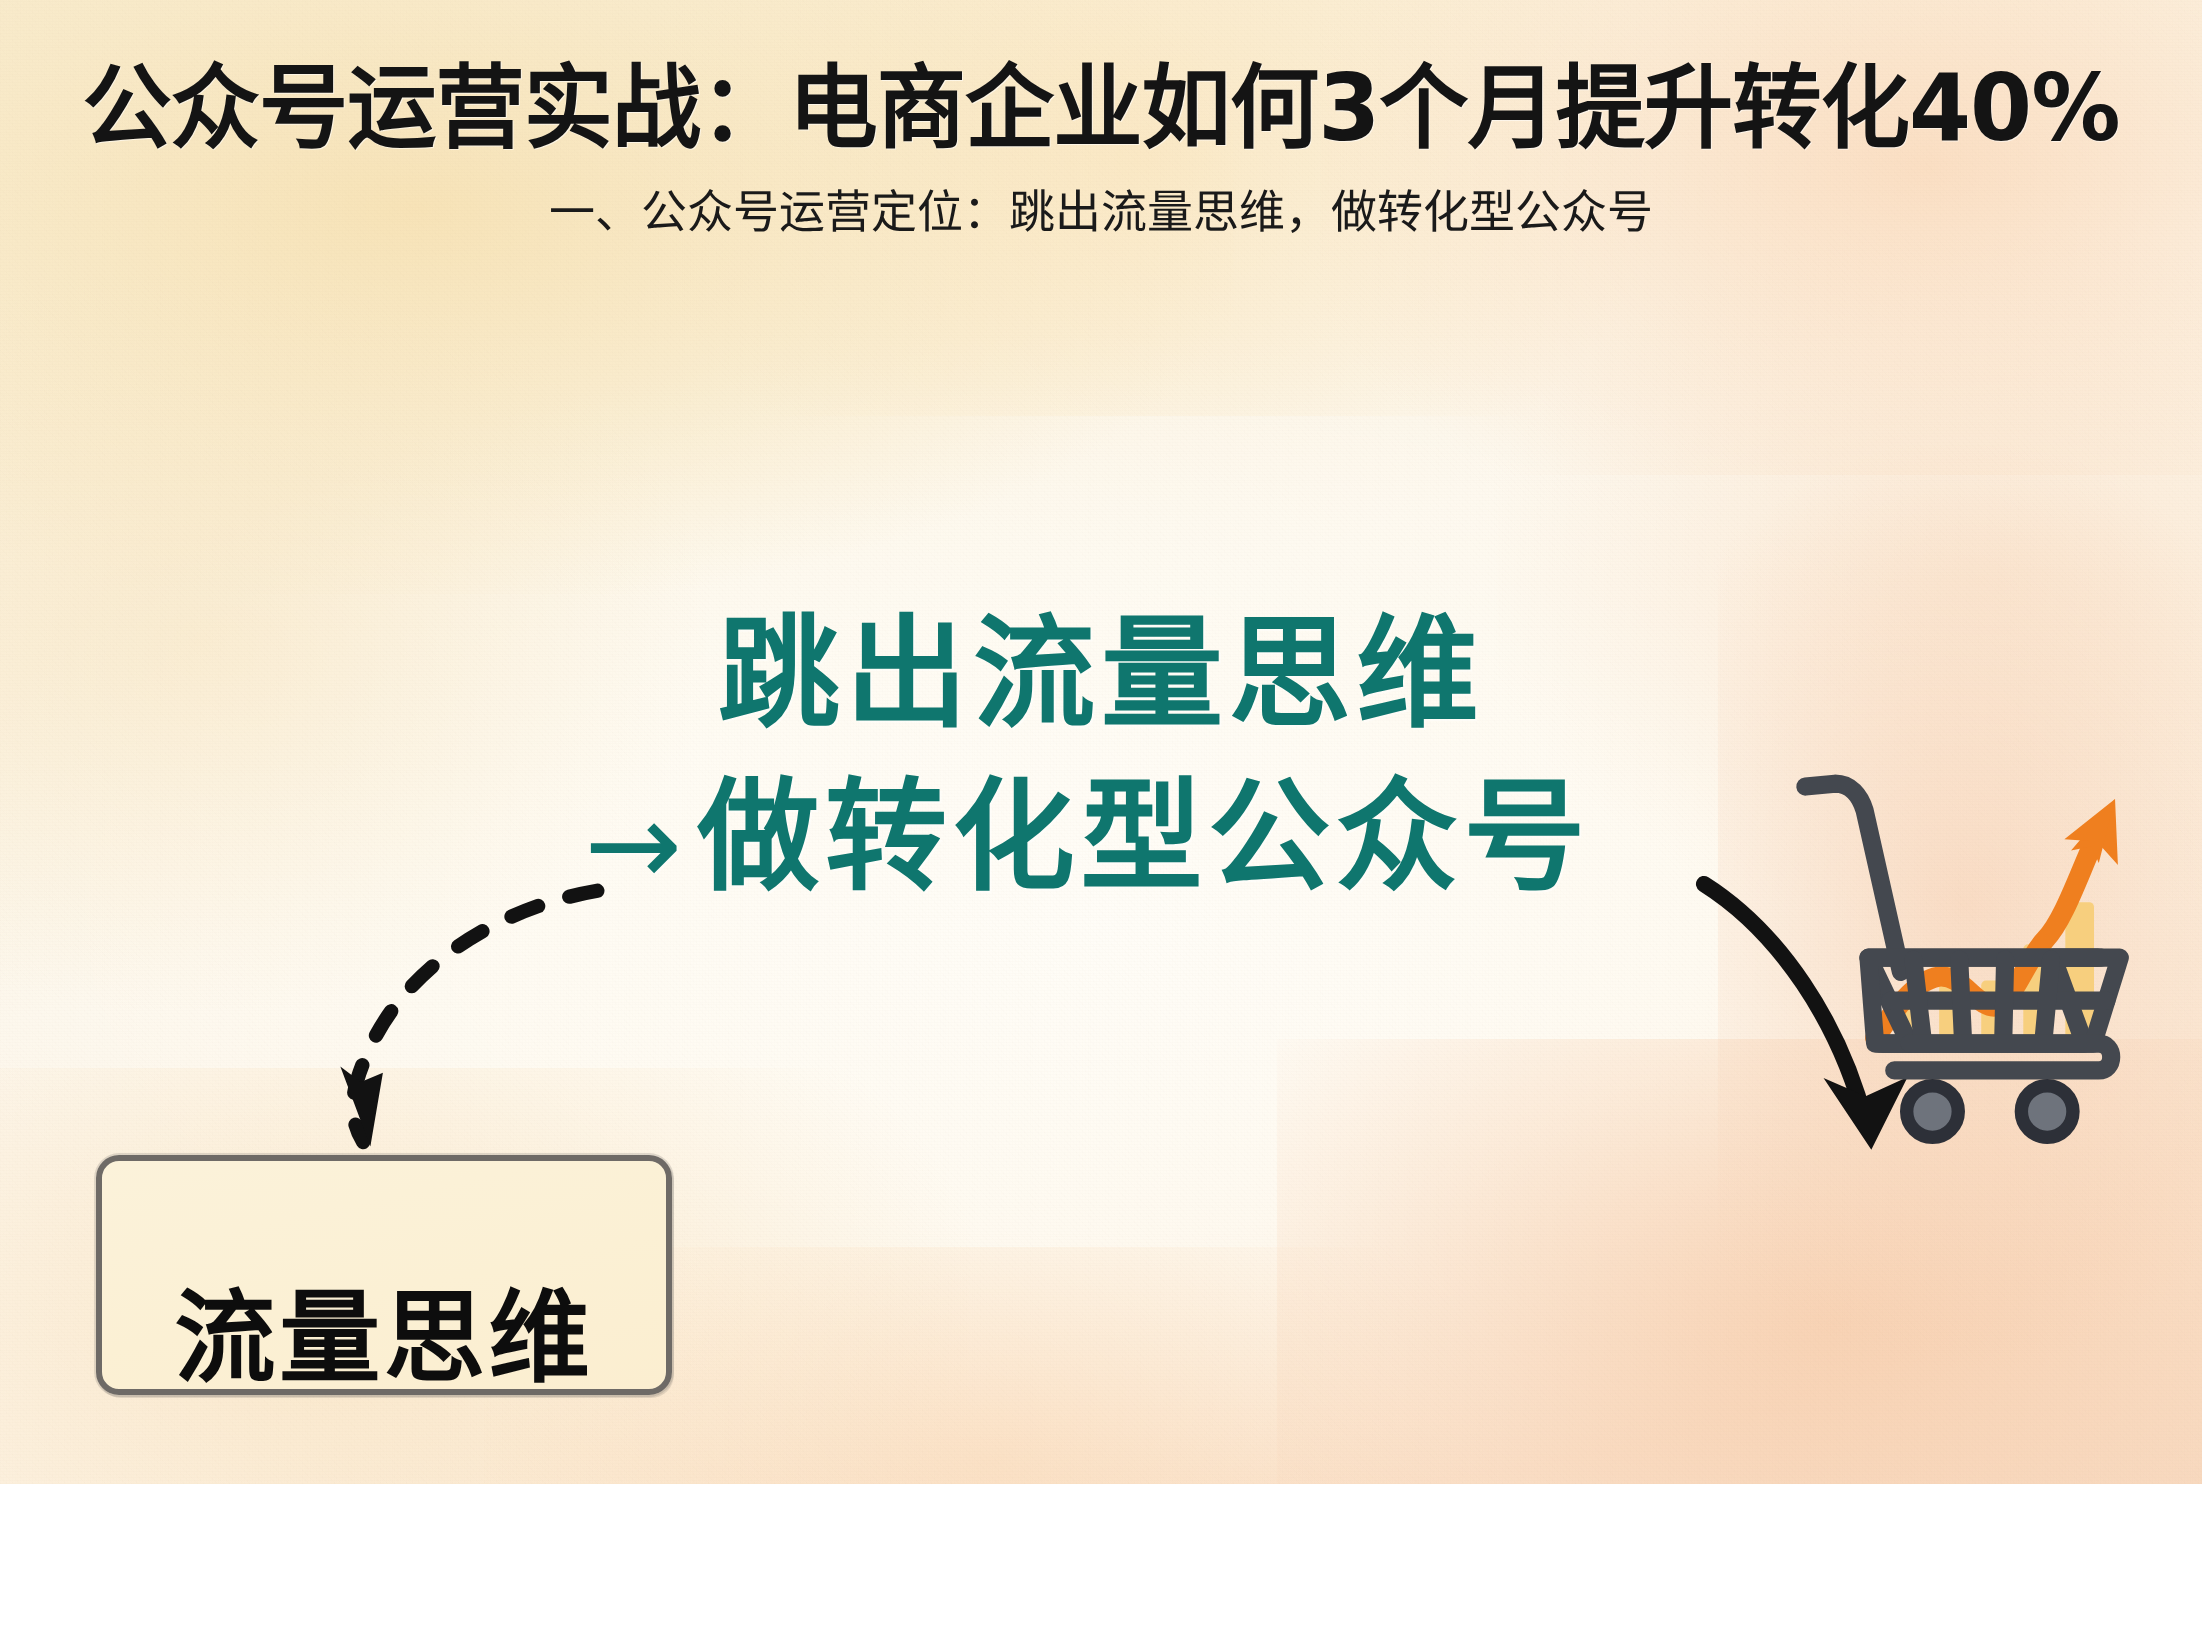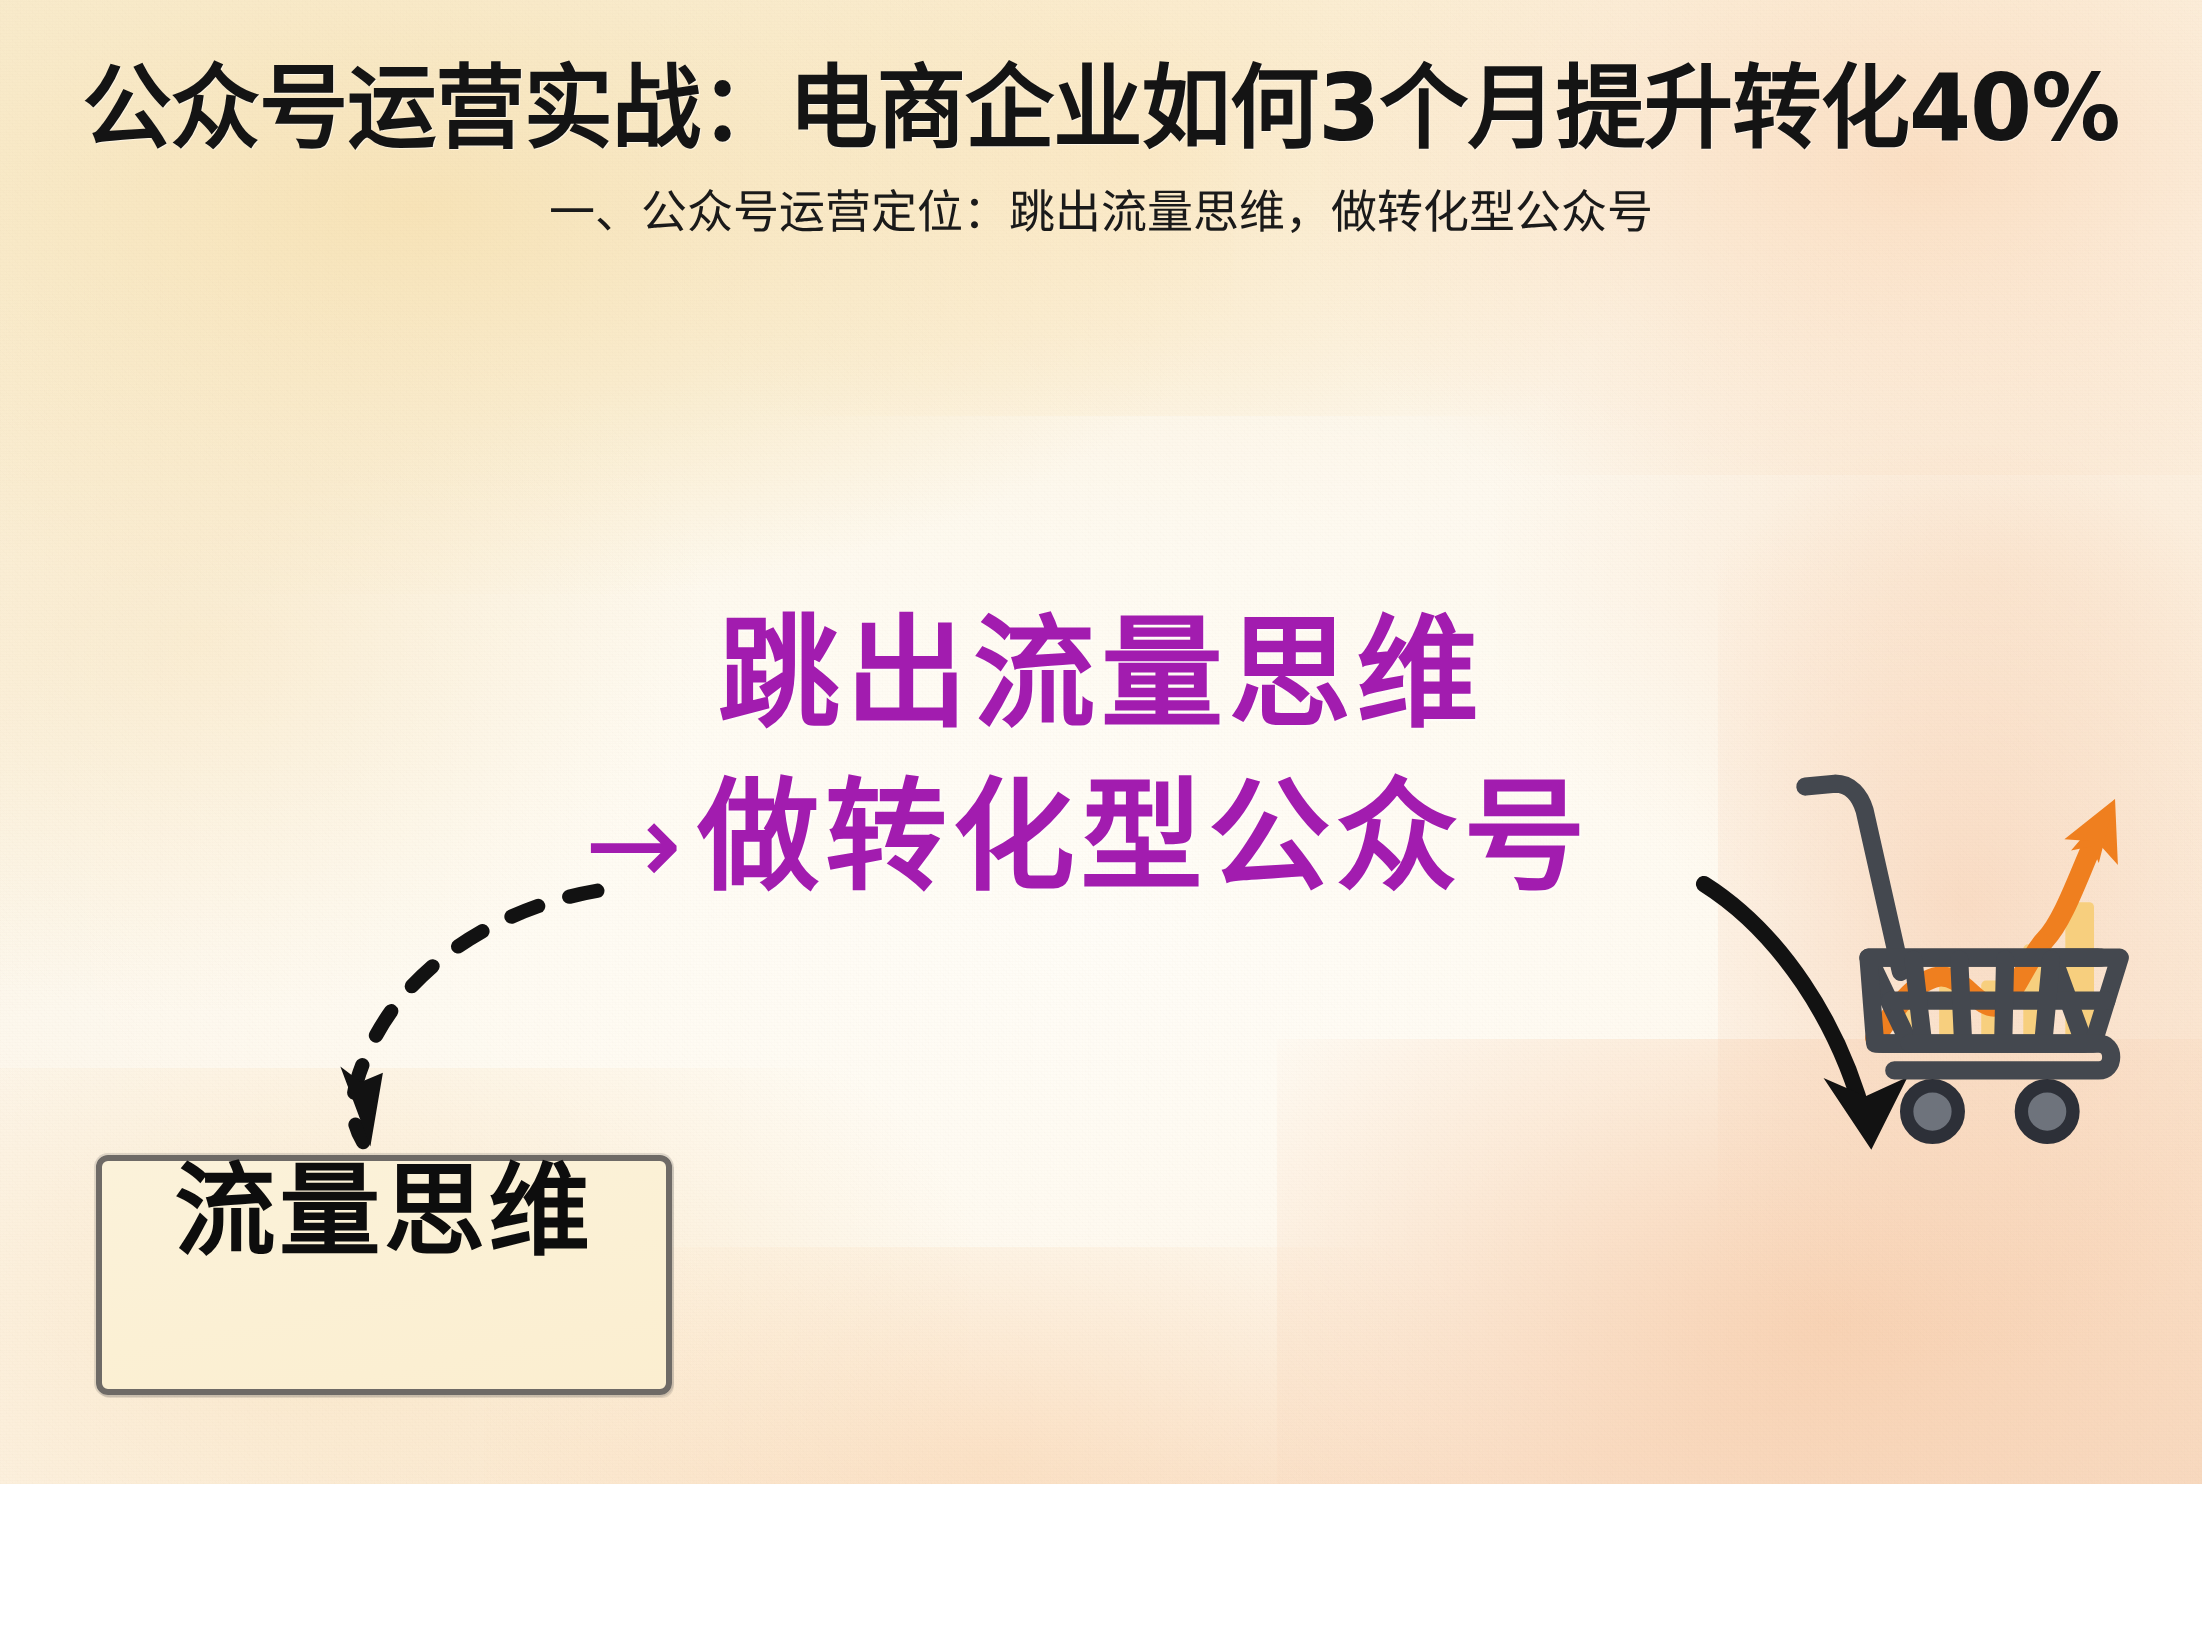--- a/index.html
+++ b/index.html
@@ -108,21 +108,21 @@
     top: 593px;
     text-align: center;
     z-index: 6;
     pointer-events: none;
   }
   .statement-line {
     font-family: "DejaVu Sans", "Liberation Sans", sans-serif;
     font-weight: 700;
     font-size: 122px;
     line-height: 1.34;
-    color: #a21caf;
+    color: #0f766e;
     white-space: nowrap;
     letter-spacing: 5.7px;
     text-shadow: 1.9px 1.9px 0 rgba(255,255,255,0.45);
   }
   #statement-line-2 {
     position: relative;
     left: -13.4px;
   }
   .arrow-glyph {
     display: inline-block;
@@ -132,23 +132,23 @@
     vertical-align: -5.7px;
     margin-right: 15.3px;
     letter-spacing: 0;
   }
 
   
   .flow-box {
     position: absolute;
     z-index: 7;
     display: flex;
-    align-items: flex-start;
+    align-items: flex-end;
     justify-content: center;
-    border-radius: 12px;
+    border-radius: 23px;
     border: 6.7px solid #6e6a66;
     box-shadow:
       0 0 0 1.9px rgba(120,114,108,0.22),
       1.9px 2.9px 0 rgba(110,104,98,0.18);
   }
   #flow-box-left {
     left: 96px;  top: 1155px;
     width: 564px; height: 228px;
     background: linear-gradient(168deg, #fbf2da 0%, #fbf0d4 55%, #fbeed0 100%);
   }

